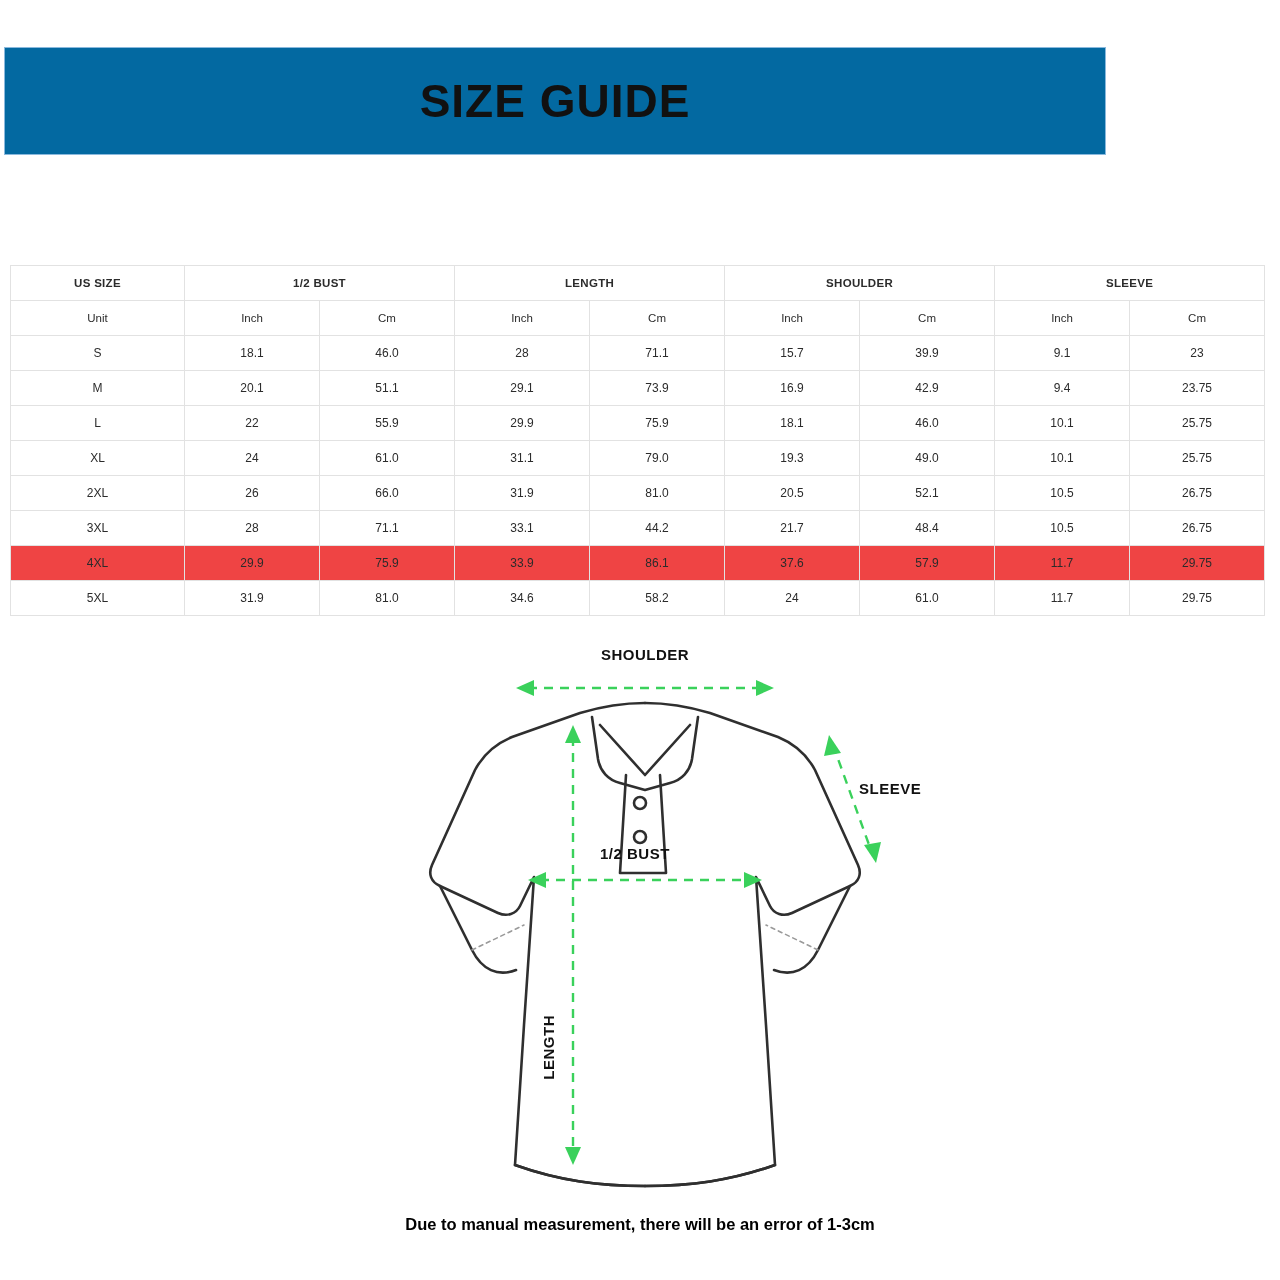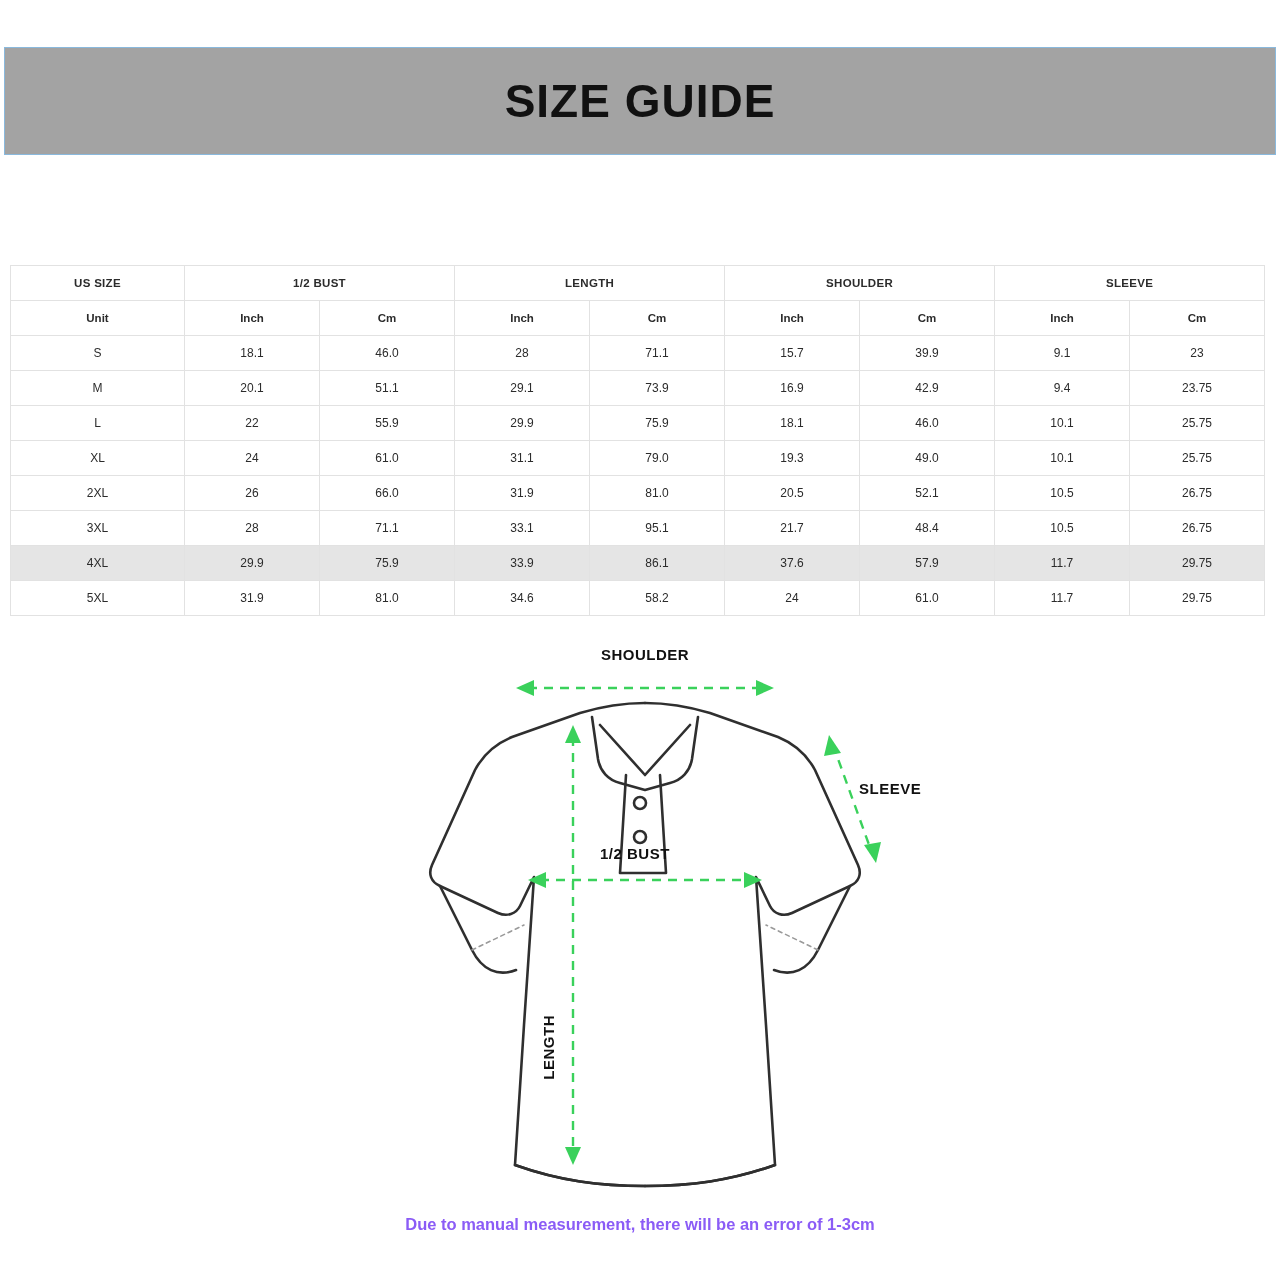--- a/index.html
+++ b/index.html
@@ -14,23 +14,23 @@
     font-family: "Liberation Sans", sans-serif;
     color: #1a1a1a;
     overflow: hidden;
   }
 
   
   .header-banner {
     position: absolute;
     left: 4px;
     top: 47px;
-    width: 1272px;
+    width: 1102px;
     height: 108px;
-    background: #a3a3a3;
+    background: #0369a1;
     border: 1px solid #8ab9dd;
     box-sizing: border-box;
     display: flex;
     align-items: center;
     justify-content: center;
   }
   .header-title {
     font-size: 46px;
     font-weight: bold;
     letter-spacing: 1px;
@@ -55,25 +55,25 @@
     height: 34px;
     font-weight: normal;
     color: #2b2b2b;
   }
   .size-table thead th {
     font-weight: bold;
     font-size: 11.5px;
     letter-spacing: 0.3px;
   }
   .size-table tr.units td {
-    font-weight: bold;
+    font-weight: normal;
     font-size: 11.5px;
   }
   .size-table tbody tr.alt td {
-    background: #e5e5e5;
+    background: #ef4444;
   }
   .col-size { width: 174px; }
   .col-cell { width: 135px; }
 
   
   .illustration {
     position: absolute;
     left: 0;
     top: 625px;
     width: 1280px;
@@ -95,21 +95,21 @@
     transform: rotate(180deg);
   }
 
   
   .footer-note {
     position: absolute;
     left: 0;
     top: 1215px;
     width: 1280px;
     text-align: center;
-    color: #8b5cf6;
+    color: #000000;
     font-size: 16.5px;
     font-weight: bold;
   }
 </style>
 </head>
 <body>
 
 <div class="header-banner">
   <div class="header-title">SIZE GUIDE</div>
 </div>
@@ -201,21 +201,21 @@
       <td>20.5</td>
       <td>52.1</td>
       <td>10.5</td>
       <td>26.75</td>
     </tr>
     <tr>
       <td>3XL</td>
       <td>28</td>
       <td>71.1</td>
       <td>33.1</td>
-      <td>95.1</td>
+      <td>44.2</td>
       <td>21.7</td>
       <td>48.4</td>
       <td>10.5</td>
       <td>26.75</td>
     </tr>
     <tr class="alt">
       <td>4XL</td>
       <td>29.9</td>
       <td>75.9</td>
       <td>33.9</td>

